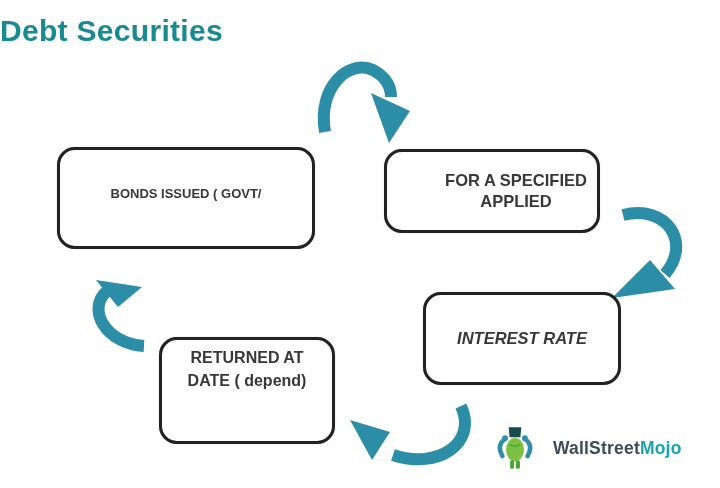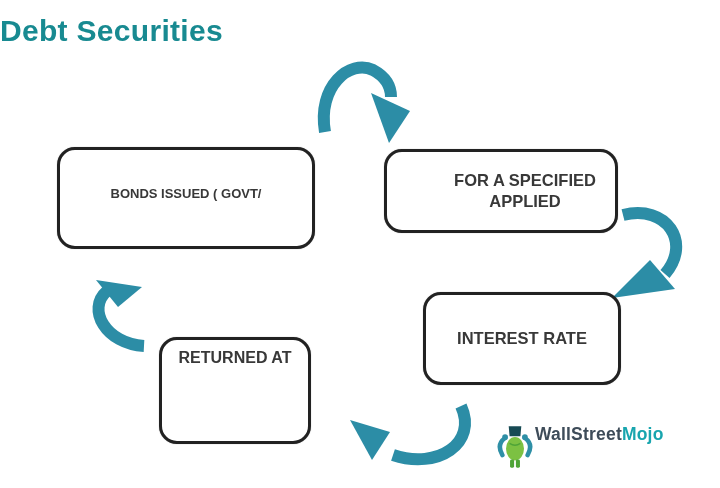--- a/index.html
+++ b/index.html
@@ -16,29 +16,29 @@
   .node {
     position:absolute; background:#ffffff;
     border:3px solid #222222; border-radius:18px;
     display:flex; flex-direction:column; align-items:center; justify-content:center;
     font-weight:700; color:#383838; text-align:center;
     box-sizing:border-box;
     box-shadow:0 0 1px rgba(0,0,0,0.4);
   }
   .line { display:block; }
   #box-bonds    { left:57px;  top:147px; width:258px; height:102px; font-size:13px; line-height:1.32; padding-bottom:8px; }
-  #box-period   { left:384px; top:149px; width:234px; height:84px;  font-size:16.5px; line-height:1.3;padding-left:48px; }
-  #box-interest { left:423px; top:292px; width:198px; height:93px;  font-size:16.5px; line-height:1.3; }
-  #box-returned { left:159px; top:337px; width:152px; height:107px; font-size:16px;  line-height:1.42; justify-content:flex-start; padding-top:7px; }
+  #box-period   { left:384px; top:149px; width:216px; height:84px;  font-size:16.5px; line-height:1.3;padding-left:48px; }
+  #box-interest { left:423px; top:292px; width:198px; height:93px;  font-size:16.5px; line-height:1.3;font-style:italic; }
+  #box-returned { left:159px; top:337px; width:176px; height:107px; font-size:16px;  line-height:1.42; justify-content:flex-start; padding-top:7px; }
   svg.arrows { position:absolute; left:0; top:0; width:720px; height:488px; }
   .arrow-stroke { fill:none; stroke:#2C8DA6; stroke-width:12; }
   .arrow-head   { fill:#2C8DA6; stroke:none; }
   .logo {
     position:absolute; left:497px; top:424px; height:48px;
-    display:flex; align-items:flex-start; gap:2px;
+    display:flex; align-items:center; gap:20px;
   }
   .logo-text { font-size:17.5px; font-weight:700; letter-spacing:0.2px; white-space:nowrap; }
   .logo-text .primary { color:#3E4C59; }
   .logo-text .accent  { color:#18A5AE; }
 </style>
 </head>
 <body>
 
 <div class="title">Debt Securities</div>
 
@@ -69,20 +69,21 @@
   <span class="line">FOR A SPECIFIED</span>
   <span class="line">APPLIED</span>
 </div>
 
 <div class="node" id="box-interest">
   <span class="line">INTEREST RATE</span>
 </div>
 
 <div class="node" id="box-returned">
   <span class="line">RETURNED AT</span>
+  <span class="line">DATE ( depend)</span>
 </div>
 
 <div class="logo">
   <svg width="36" height="46" viewBox="0 0 40 48" aria-hidden="true">
     <path d="M6,33 Q-1,21 9,14" fill="none" stroke="#2E8FA6" stroke-width="5" stroke-linecap="round"></path>
     <path d="M34,33 Q41,21 31,14" fill="none" stroke="#2E8FA6" stroke-width="5" stroke-linecap="round"></path>
     <circle cx="9" cy="13" r="3.2" fill="#2E8FA6"></circle>
     <circle cx="31" cy="13" r="3.2" fill="#2E8FA6"></circle>
     <ellipse cx="20" cy="26" rx="10" ry="13" fill="#7CC142"></ellipse>
     <path d="M13,1 L27,1 L26,12 L14,12 Z" fill="#174A54"></path>

